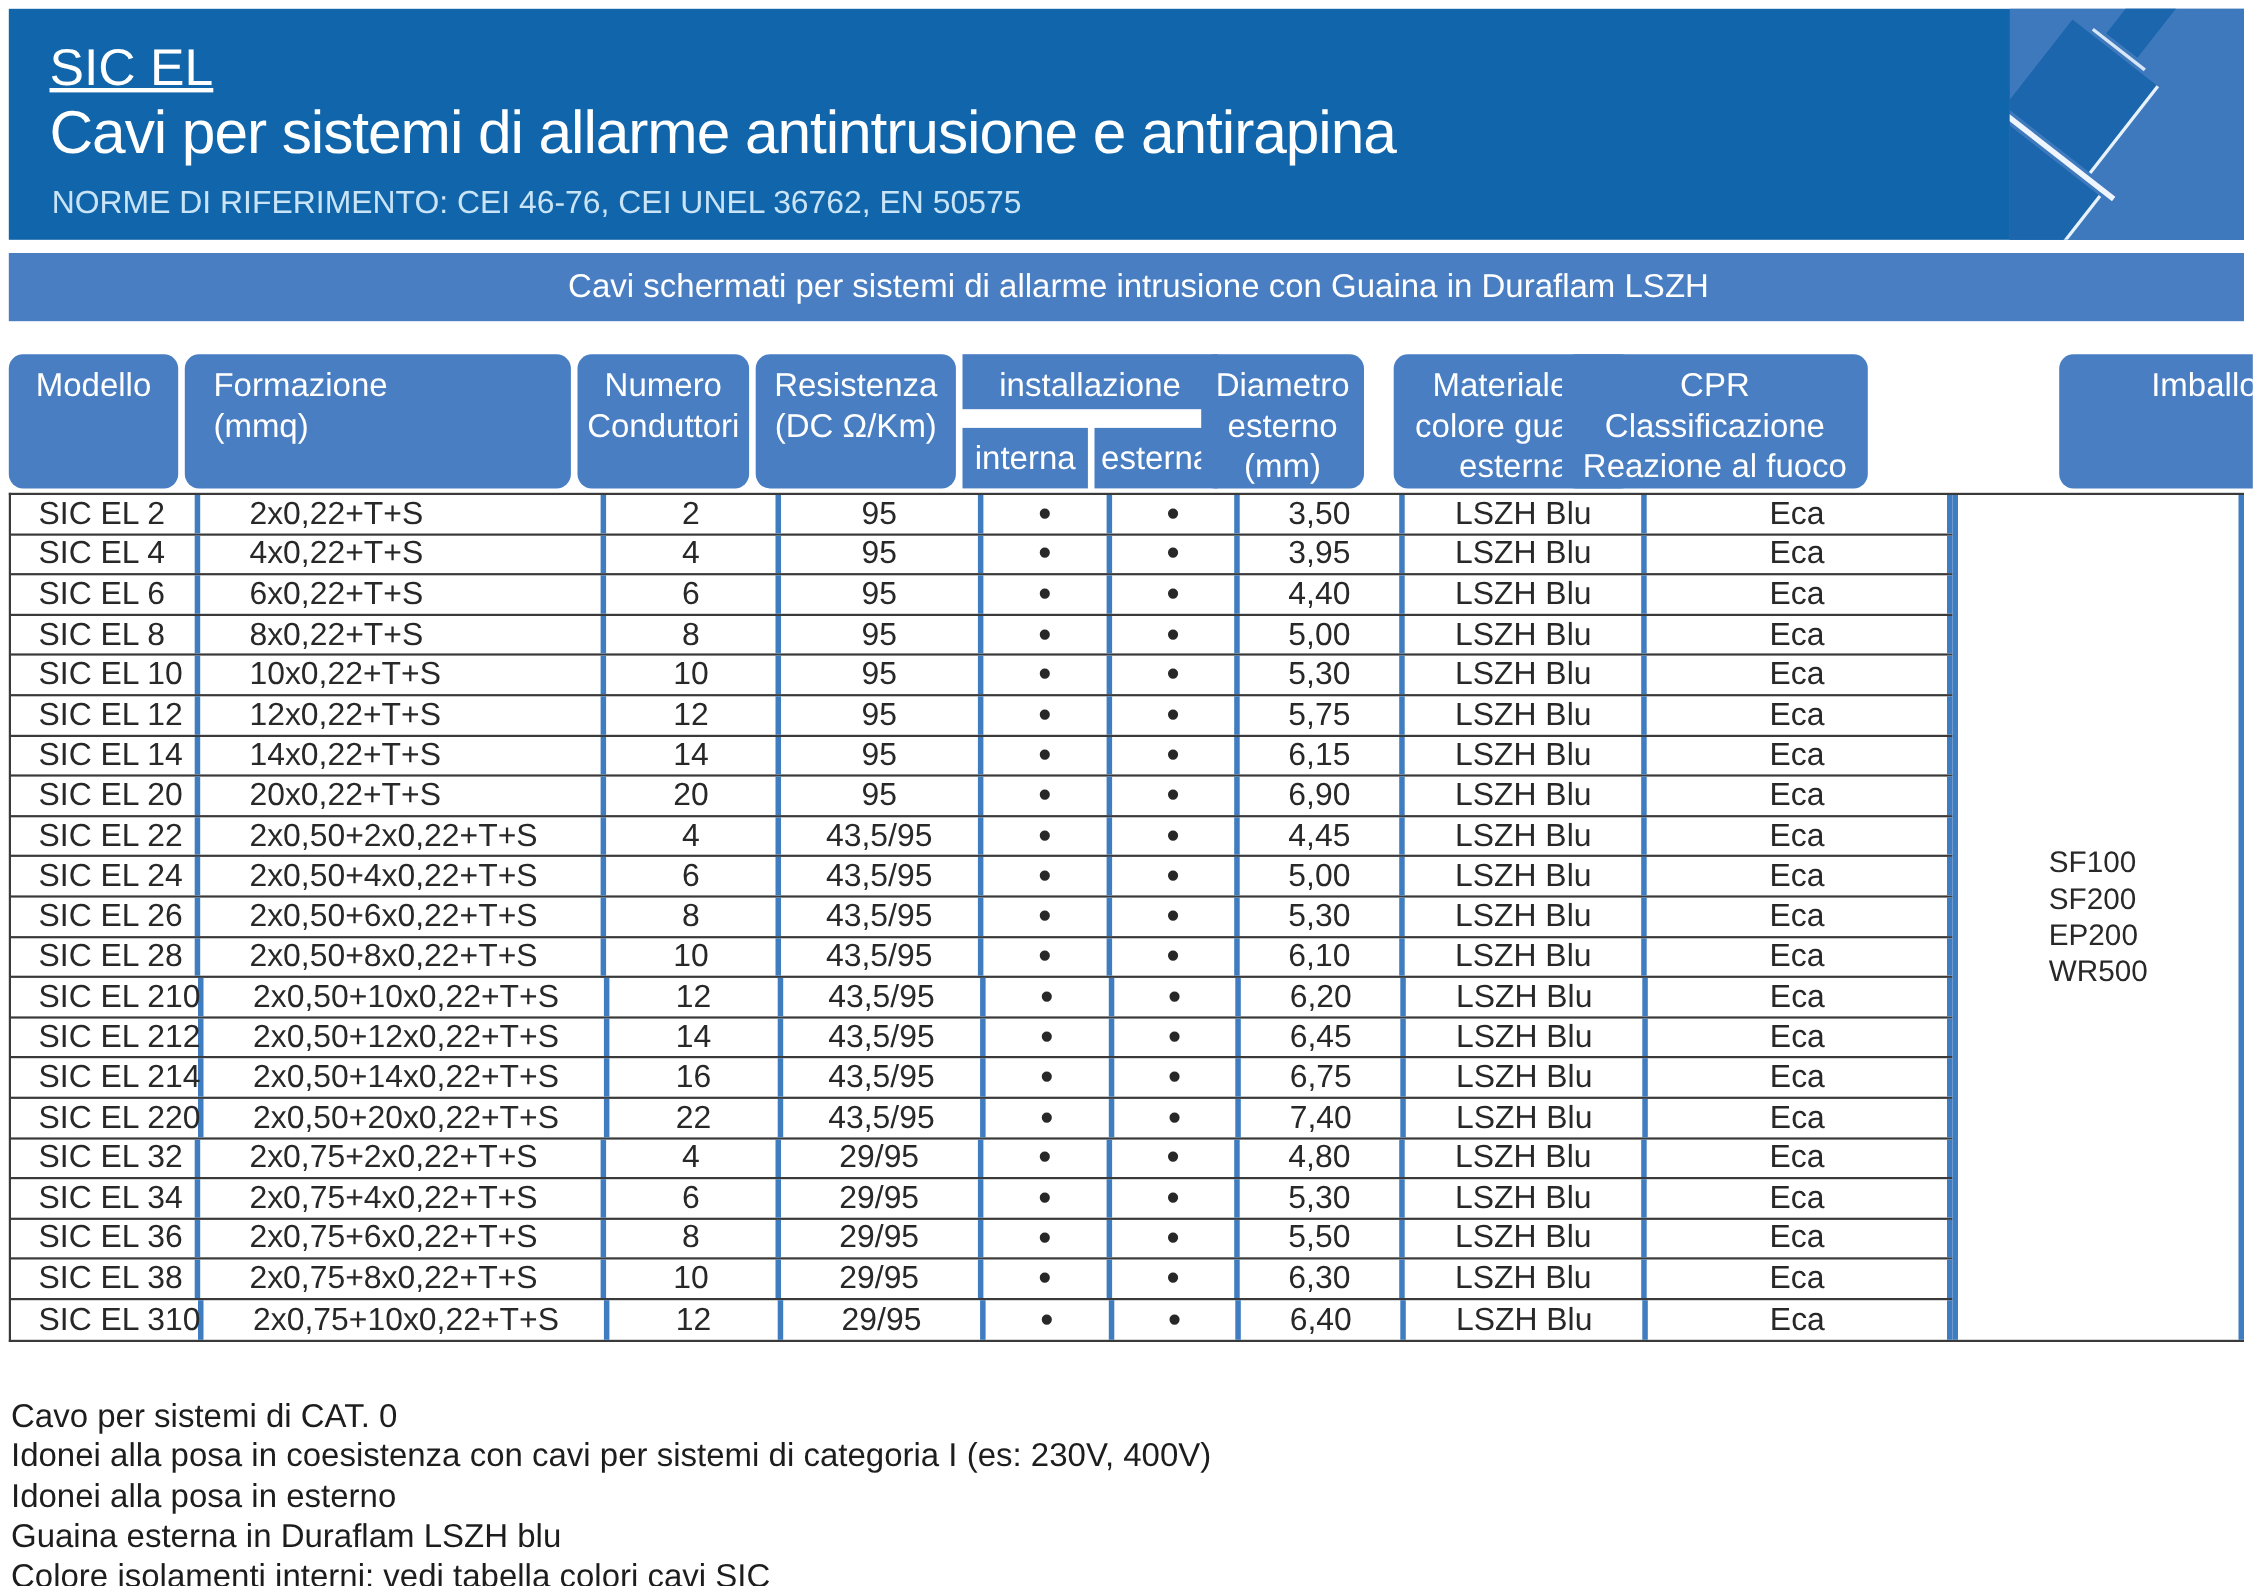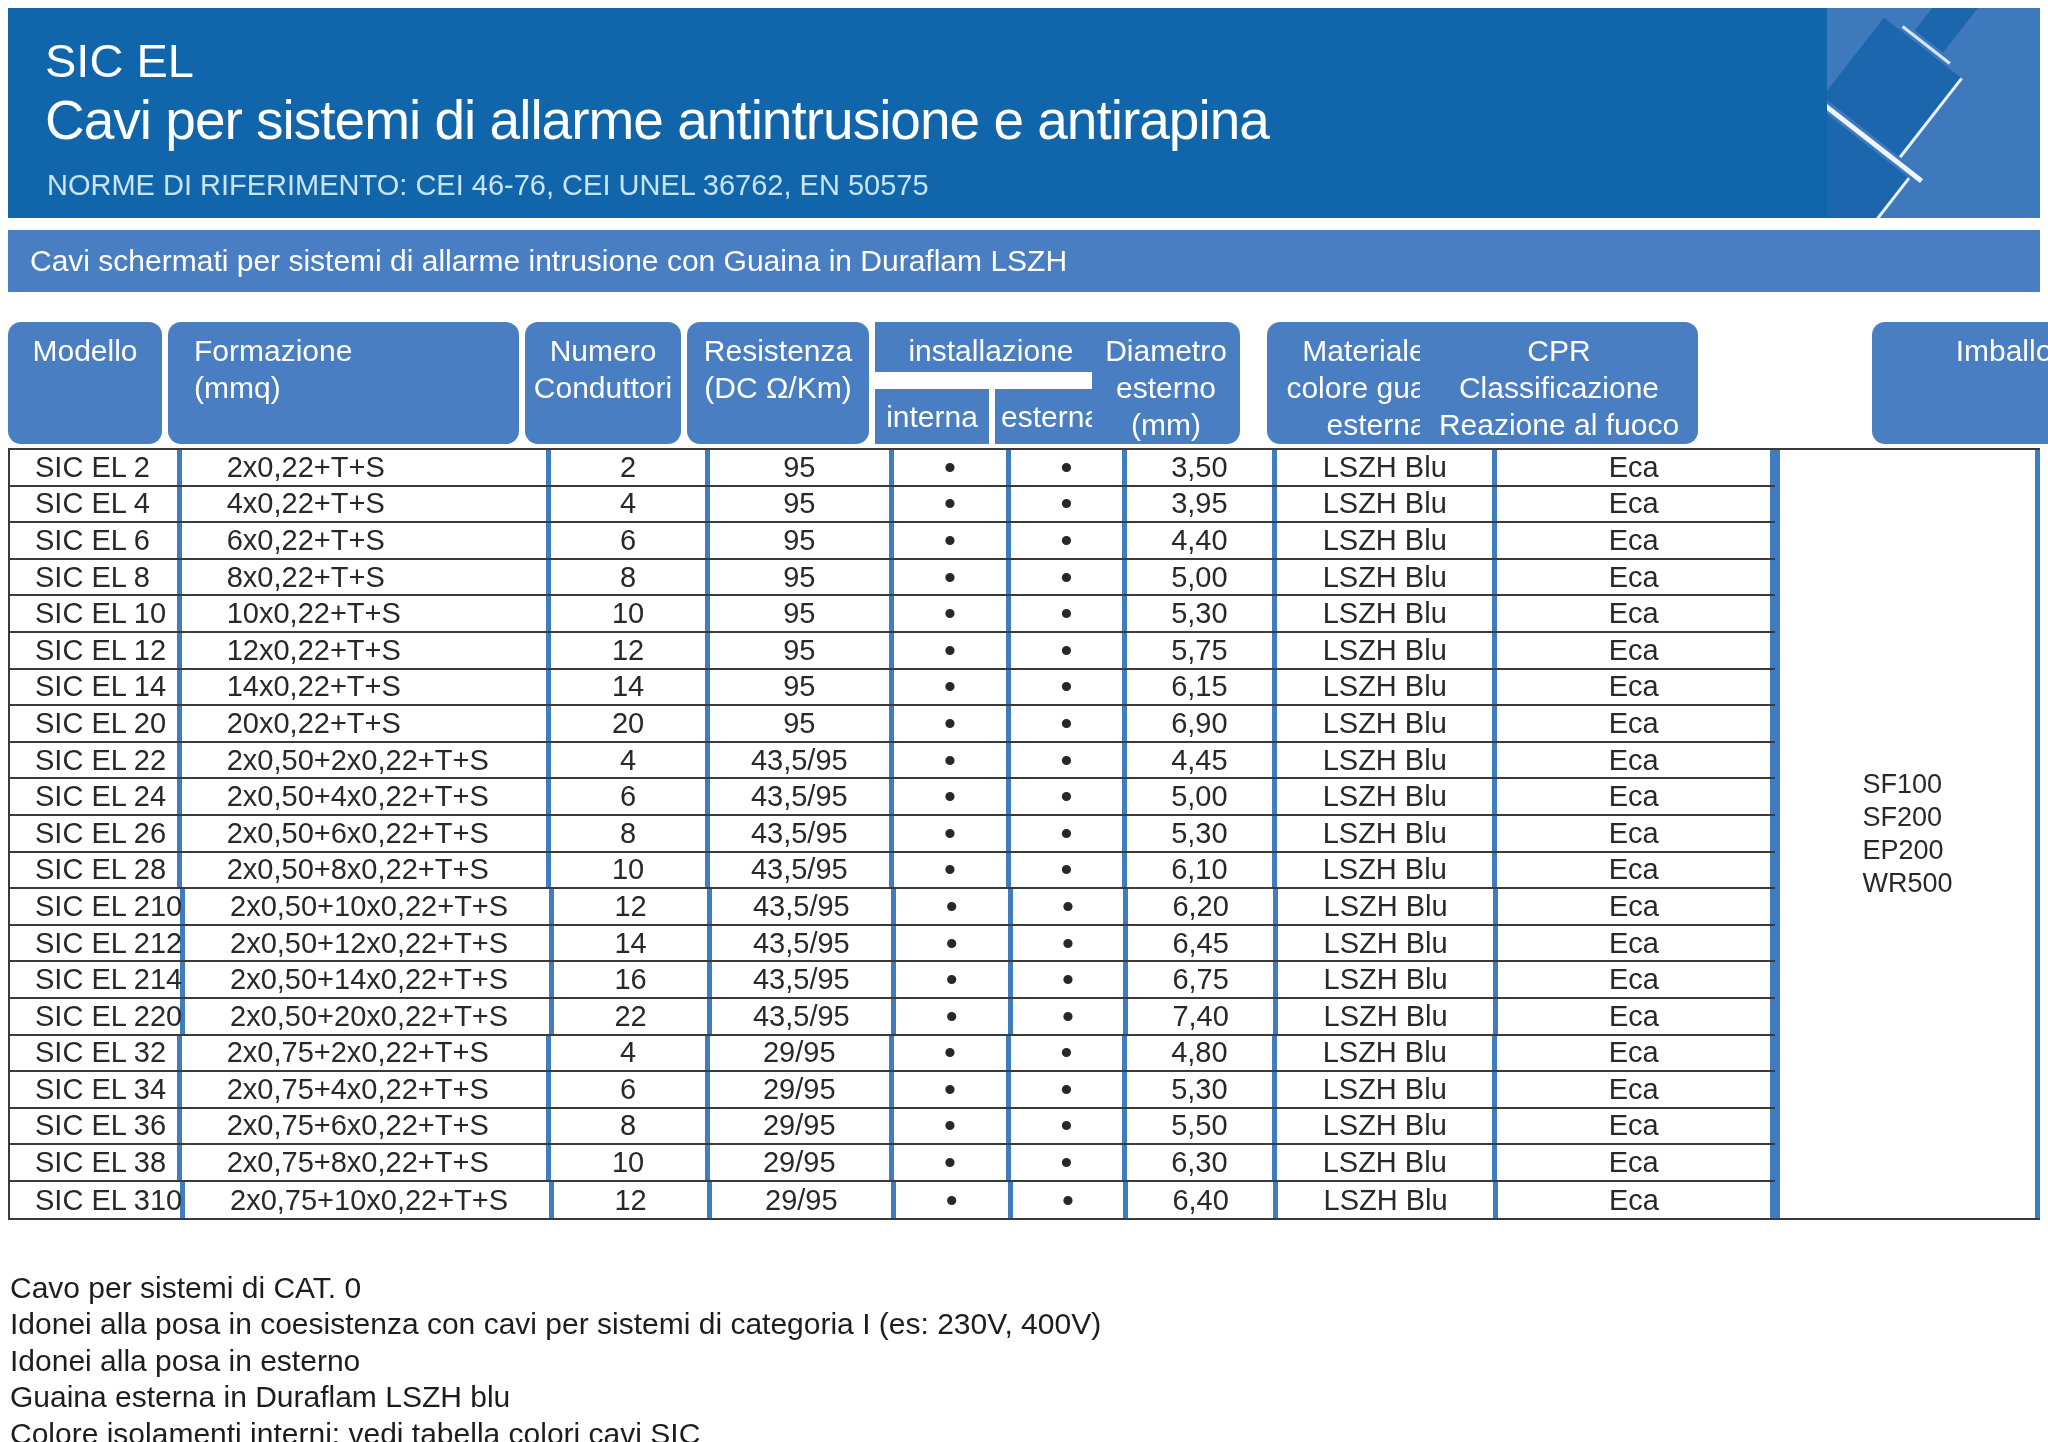--- a/index.html
+++ b/index.html
@@ -13,32 +13,32 @@
     --body-text:#282828;
   }
   *{box-sizing:border-box;}
   html,body{margin:0;padding:0;}
   body{
     width:2048px;height:1442px;position:relative;background:#ffffff;overflow:hidden;
     font-family:"Liberation Sans", sans-serif;color:var(--body-text);
   }
   
   .topband{position:absolute;left:8px;top:8px;width:2032px;height:210px;background:var(--header-blue);}
-  .brand{position:absolute;left:37px;top:28px;font-size:47px;color:#fff;line-height:1.05;}
+  .brand{position:absolute;left:37px;top:28px;font-size:47px;color:#fff;line-height:1.05;text-decoration:underline;}
   .title{position:absolute;left:37px;top:84px;font-size:55px;color:#fff;line-height:1.05;letter-spacing:-1px;white-space:nowrap;}
   .norms{position:absolute;left:39px;top:160px;font-size:29px;color:var(--norms-text);line-height:1.2;white-space:nowrap;}
   .graphic{position:absolute;right:0;top:0;width:213px;height:210px;background:var(--graphic-blue);overflow:hidden;}
   .cable{position:absolute;left:70px;top:-28px;width:160px;display:flex;flex-direction:column;align-items:center;transform:rotate(38deg);transform-origin:50% 0;}
   .cable .wire{width:36px;height:78px;background:var(--graphic-dark);}
   .cable .tick{width:60px;height:3px;background:#d7e7f6;margin:3px 0;}
   .cable .mid{width:100px;height:100px;background:var(--graphic-dark);border-right:3px solid #e8f2fb;}
   .cable .sep{width:160px;height:5px;background:#eef5fc;margin:3px 0;}
   .cable .big{width:140px;height:180px;background:var(--graphic-dark);border-right:3px solid #e8f2fb;}
   
-  .band2{position:absolute;left:8px;top:230px;width:2032px;height:62px;background:var(--band-blue);}
+  .band2{position:absolute;left:8px;top:230px;width:2032px;height:62px;background:var(--band-blue);text-align:center;}
   .band2 .txt{padding-left:22px;font-size:30px;color:#fff;line-height:62px;white-space:nowrap;}
   
   .thead{position:absolute;left:8px;top:322px;width:2032px;height:122px;}
   .hc{position:absolute;top:0;height:122px;background:var(--band-blue);color:#fff;font-size:30px;
       line-height:37px;text-align:center;white-space:pre-line;padding-top:10px;border-radius:13px;}
   .hc.left{text-align:left;padding-left:26px;}
   .h-modello{left:0;width:154px;}
   .h-formazione{left:160px;width:351px;}
   .h-conduttori{left:517px;width:156px;}
   .h-resistenza{left:679px;width:182px;}

